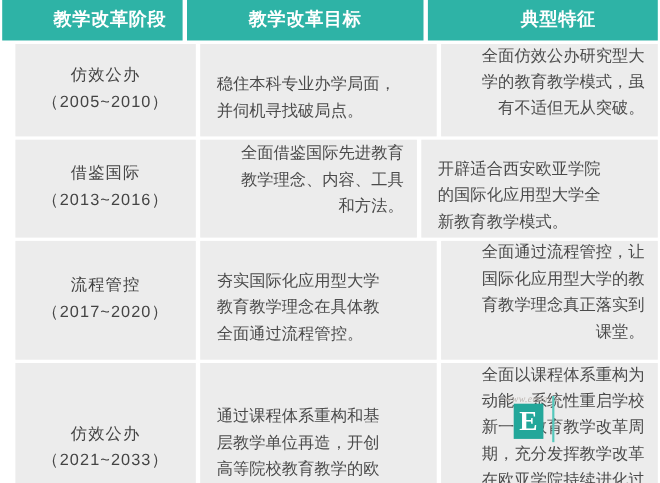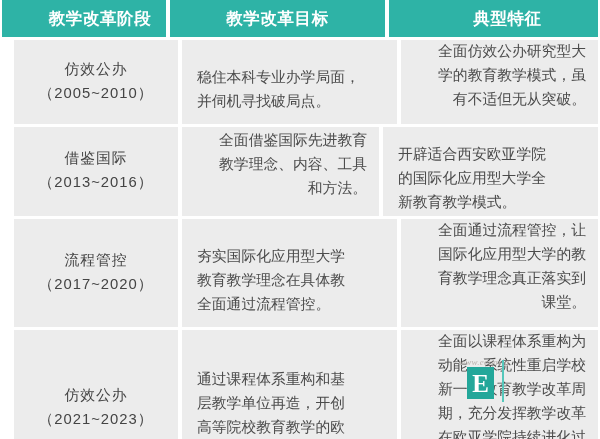--- a/index.html
+++ b/index.html
@@ -204,21 +204,21 @@
 全面通过流程管控。</div>
       <div class="td c3 cell-text">全面通过流程管控，让
 国际化应用型大学的教
 育教学理念真正落实到
 课堂。</div>
     </div>
 
     <div class="tr r4">
       <div class="td c1">
         <span class="stage-name">仿效公办</span>
-        <span class="stage-years">（2021~2023）</span>
+        <span class="stage-years">（2021~2033）</span>
       </div>
       <div class="td c2 cell-text">通过课程体系重构和基
 层教学单位再造，开创
 高等院校教育教学的欧
 亚模式。</div>
       <div class="td c3 cell-text">全面以课程体系重构为
 动能，系统性重启学校
 新一轮教育教学改革周
 期，充分发挥教学改革
 在欧亚学院持续进化过

